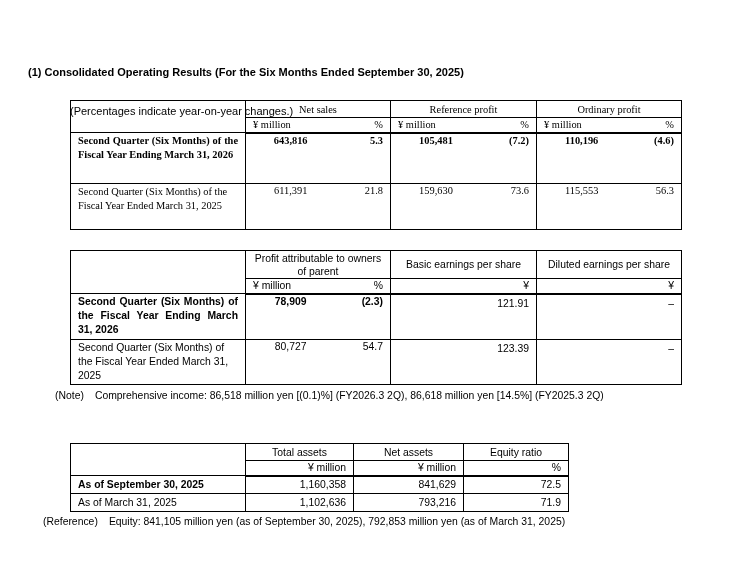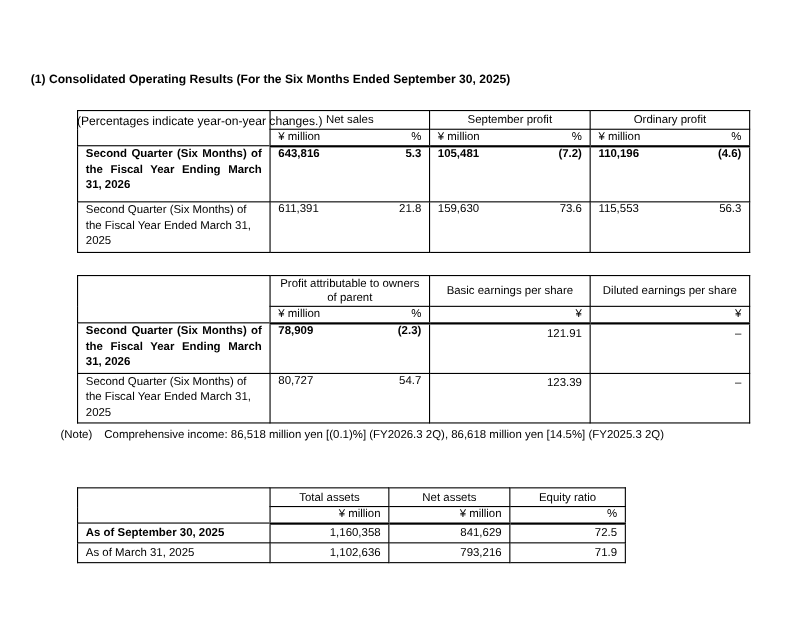--- a/index.html
+++ b/index.html
@@ -82,21 +82,21 @@
   .foot-label { margin-right: 11px; }
 
   
   table.fin {
     position: absolute;
     border-collapse: collapse;
     table-layout: fixed;
     font-size: 10.4px;
     border: 1.5px solid #000;
   }
-  #t1 { left: 70px; top: 100px; width: 611px; }
+  #t1 { left: 70px; top: 100px; width: 611px; font-family: Liberation Serif, serif; }
   #t2 { left: 70px; top: 250px; width: 611px; }
   #t3 { left: 70px; top: 443px; width: 498px; border-radius: 29px; }
 
   table.fin th, table.fin td {
     border: 1px solid #000;
     padding: 1px 7px;
     font-weight: normal;
     overflow: hidden;
   }
   tr.groups > th {
@@ -113,21 +113,21 @@
     vertical-align: middle;
     padding: 0 7px;
   }
   td.lbl {
     vertical-align: top;
     line-height: 14px;
     padding: 3px 7px 2px 8px;
   }
   td.lbl.b { font-weight: bold; text-align: justify; }
   .pair { display: flex; justify-content: space-between; }
-  .pair .v { width: 58%; text-align: left; }
+  .pair .v { width: 58%; text-align: center; }
   .pair .v.u { text-align: left; }
   .pair .p { flex: 1; text-align: right; }
   .pair.b { font-weight: bold; }
   td.numcell { vertical-align: top; padding-top: 3px; }
   td.num { text-align: right; }
   td.num.body { vertical-align: top; padding-top: 3px; margin-left: 47px; }
   .b { font-weight: bold; }
 
   #t1 tr.r1 { height: 51px; }
   #t1 tr.r2 { height: 46px; }
@@ -152,21 +152,21 @@
     <colgroup>
       <col style="width:175px">
         <col style="width:145px">
         <col style="width:146px">
         <col style="width:145px">
     </colgroup>
     <tbody>
         <tr class="groups">
       <td class="lbl-head" rowspan="2"></td>
       <th>Net sales</th>
-      <th>September profit</th>
+      <th>Reference profit</th>
       <th>Ordinary profit</th>
     </tr>
     <tr class="units">
       <td>
             <div class="pair">
               <span class="v u">¥ million</span>
               <span class="p">%</span>
             </div>
           </td>
       <td>
@@ -308,14 +308,17 @@
     </tr>
     <tr class="r2">
       <td class="lbl">As of March 31, 2025</td>
       <td class="num body">1,102,636</td>
       <td class="num body">793,216</td>
       <td class="num body">71.9</td>
     </tr>
   </tbody>
     </table>
 
+  <div id="ref-line" class="foot-line">
+    <span class="foot-label">(Reference)</span><span>Equity: 841,105 million yen (as of September 30, 2025), 792,853 million yen (as of March 31, 2025)</span>
+  </div>
 
 </div>
 
 </body></html>

